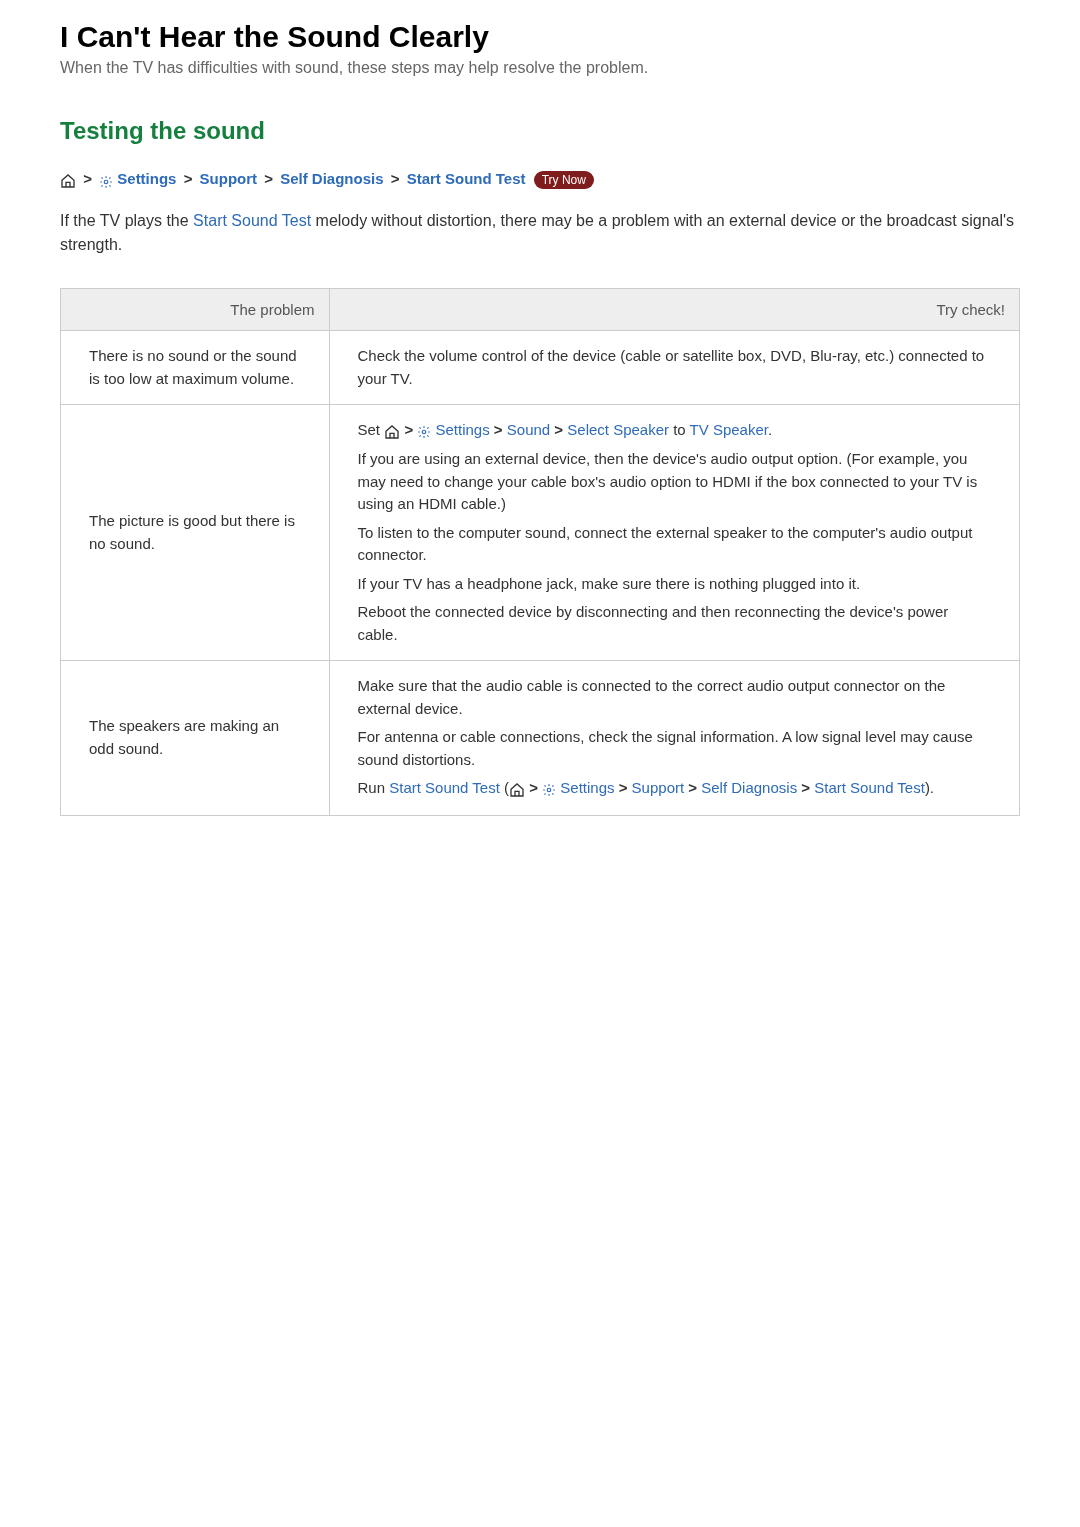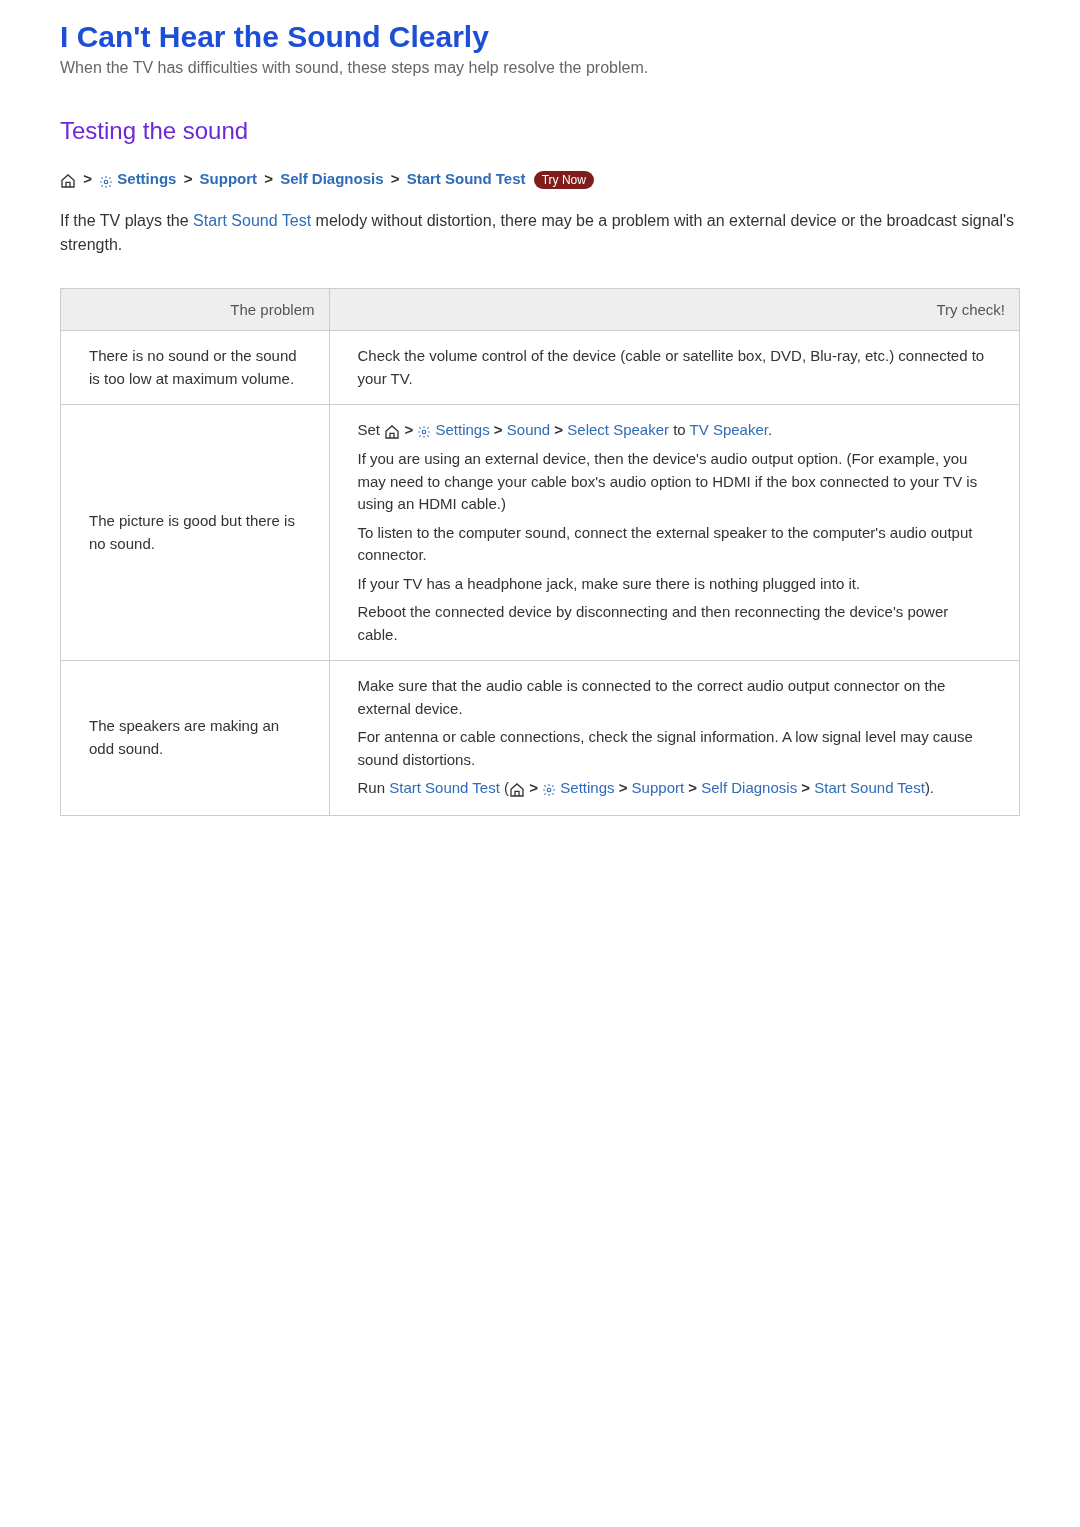--- a/index.html
+++ b/index.html
@@ -8,34 +8,34 @@
       box-sizing: border-box;
     }
     body {
       font-family: Arial, Helvetica, sans-serif;
       background: #ffffff;
       color: #333333;
       padding: 20px 60px;
       width: 1080px;
     }
     h1 {
-      color: #1d4ed8;
+      color: #000000;
       font-size: 30px;
       font-weight: 600;
       margin-bottom: 5px;
     }
     .subtitle {
       color: #666666;
       font-size: 16px;
       margin-bottom: 40px;
     }
     h2 {
-      color: #6d28d9;
+      color: #15803d;
       font-size: 24px;
-      font-weight: 400;
+      font-weight: 700;
       margin-bottom: 25px;
     }
     .breadcrumb {
       font-size: 15px;
       font-weight: 600;
       color: #333333;
       margin-bottom: 20px;
     }
     .breadcrumb .link {
       color: #2e6bb8;

